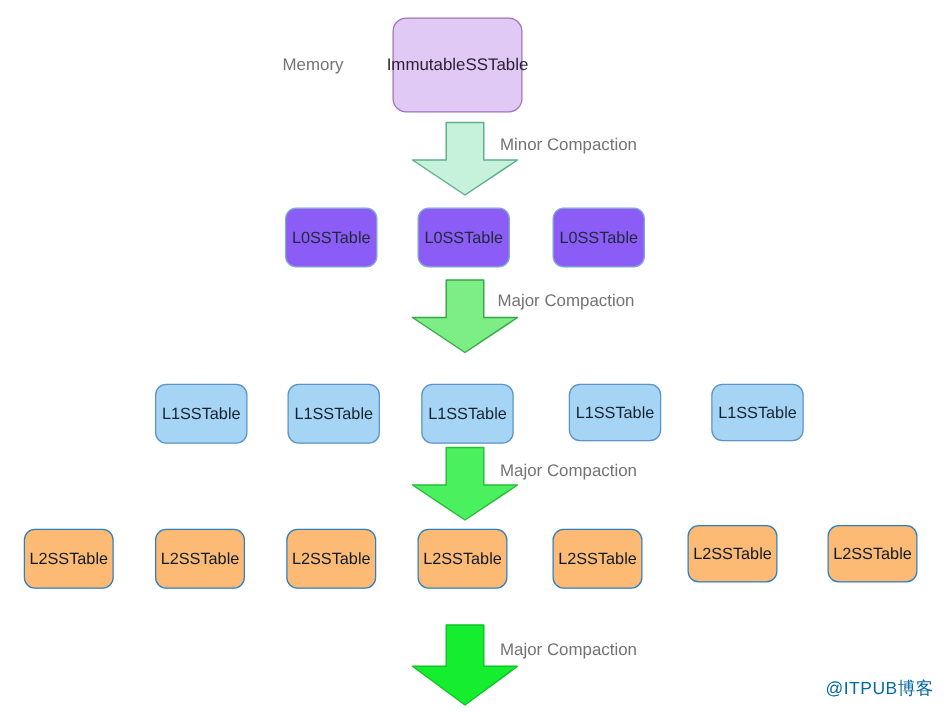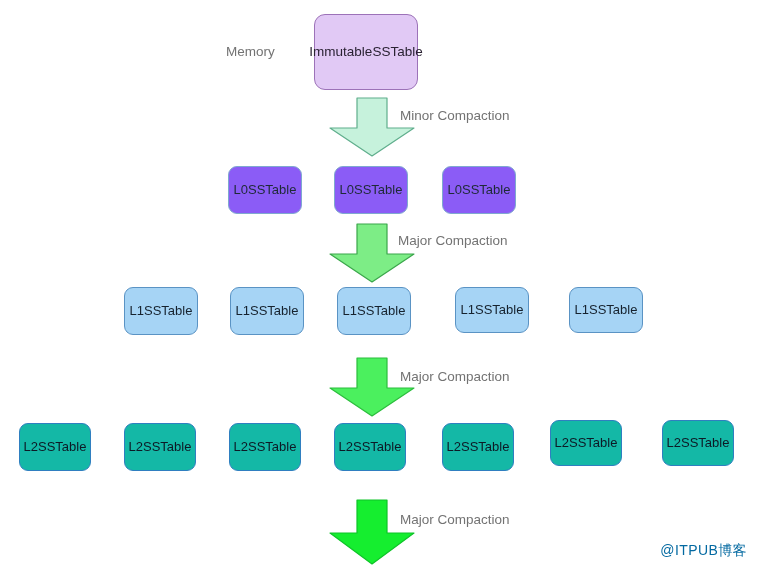--- a/index.html
+++ b/index.html
@@ -48,23 +48,24 @@
     background: #8b5cf6;
     border: 1.4px solid #7fa9cf;
     font-size: 13px;
     color: #1e2a36;
   }
   .node.l1 {
     background: #a6d4f5;
     border: 1.4px solid #5a93c4;
     font-size: 13px;
     color: #16222e;
+    margin-top: 20px;
   }
   .node.l2 {
-    background: #14b8a6;
+    background: #fdba74;
     border: 1.4px solid #2f7fc0;
     font-size: 13px;
     color: #0d1a26;
   }
 
   
   .label {
     position: absolute;
     font-size: 13.5px;
     color: #737373;

